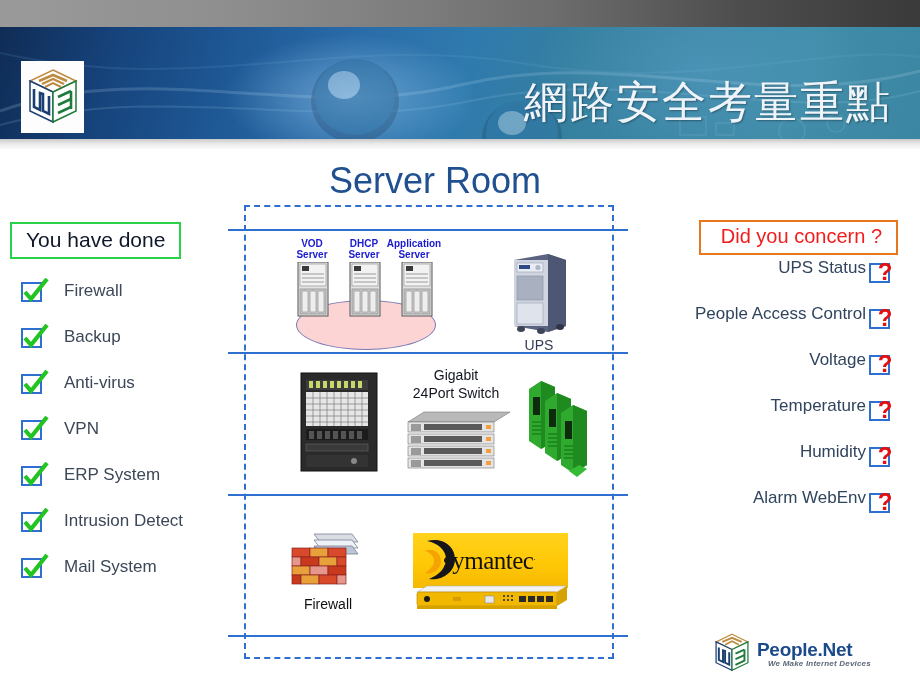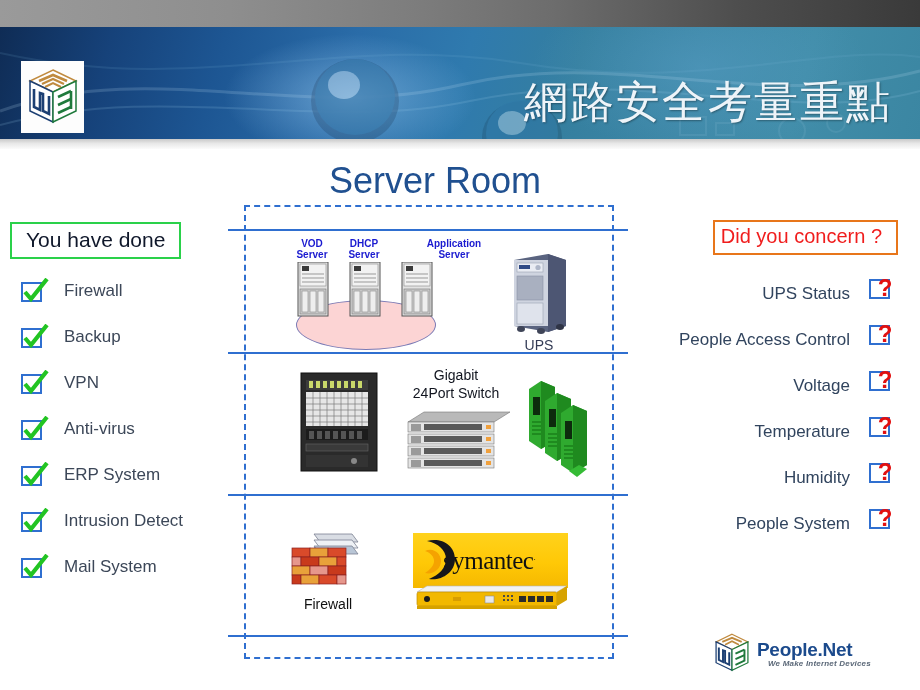--- a/index.html
+++ b/index.html
@@ -136,30 +136,29 @@
   .done-item {
     display: flex; align-items: center; height: 46px;
   }
   .done-item .lbl {
     font-size: 17px; color: #3c4758; margin-left: 14px;
   }
 
   
   .concern-box {
     position: absolute; right: 22px; top: 220px;
-    padding: 3px 14px 5px 6px;
+    padding: 3px 14px 5px 20px;
     border: 2px solid #e8761a;
     background: #fff;
     color: #f01d1d; font-size: 20px;
   }
   .concern-list { position: absolute; right: 22px; top: 258px; width: 330px; }
   .concern-item {
-    display: flex; align-items: flex-end; justify-content: flex-end;
+    display: flex; align-items: flex-start; justify-content: flex-end;
     height: 46px;
-    gap: 16px;
   }
   .concern-item .lbl {
     font-size: 17px; color: #31445e; margin-right: 2px;
   }
 
   
   .foot-logo {
     position: absolute; left: 714px; top: 632px;
     display: flex; align-items: center;
   }
@@ -228,21 +227,21 @@
     <div class="ellipse"></div>
 
     <div class="srv-lbl" style="left:-2px; top:0;">
       <div>VOD</div>
       <div>Server</div>
     </div>
     <div class="srv-lbl" style="left:50px; top:0;">
       <div>DHCP</div>
       <div>Server</div>
     </div>
-    <div class="srv-lbl" style="left:96px; top:0; width:64px;margin-left:40px;">
+    <div class="srv-lbl" style="left:96px; top:0; width:64px;">
       <div>Application</div>
       <div>Server</div>
     </div>
 
     <svg class="tower" style="left:10px; top:24px;" viewBox="0 0 34 56">
       <rect x="2" y="0" width="30" height="54" fill="#e3e3e3" stroke="#555" stroke-width="1"></rect>
       <rect x="4" y="2" width="26" height="22" fill="#f2f2f2" stroke="#888" stroke-width=".6"></rect>
       <rect x="6" y="4" width="7" height="5" fill="#3a3a3a"></rect>
       <path d="M6,12 h22 M6,16 h22 M6,20 h22" stroke="#999" stroke-width="1"></path>
       <rect x="4" y="27" width="26" height="25" fill="#ccc" stroke="#777" stroke-width=".6"></rect>
@@ -463,28 +462,28 @@
         <rect x="2" y="5" width="19" height="18" fill="#fff" stroke="#2f6fd0" stroke-width="2"></rect>
         <path d="M5,14 L11,21 L27,1" fill="none" stroke="#22c422" stroke-width="4.2"></path>
       </svg>
       <span class="lbl">Backup</span>
     </div>
     <div class="done-item">
       <svg width="30" height="26" viewBox="0 0 30 26">
         <rect x="2" y="5" width="19" height="18" fill="#fff" stroke="#2f6fd0" stroke-width="2"></rect>
         <path d="M5,14 L11,21 L27,1" fill="none" stroke="#22c422" stroke-width="4.2"></path>
       </svg>
+      <span class="lbl">Anti-virus</span>
+    </div>
+    <div class="done-item">
+      <svg width="30" height="26" viewBox="0 0 30 26">
+        <rect x="2" y="5" width="19" height="18" fill="#fff" stroke="#2f6fd0" stroke-width="2"></rect>
+        <path d="M5,14 L11,21 L27,1" fill="none" stroke="#22c422" stroke-width="4.2"></path>
+      </svg>
       <span class="lbl">VPN</span>
-    </div>
-    <div class="done-item">
-      <svg width="30" height="26" viewBox="0 0 30 26">
-        <rect x="2" y="5" width="19" height="18" fill="#fff" stroke="#2f6fd0" stroke-width="2"></rect>
-        <path d="M5,14 L11,21 L27,1" fill="none" stroke="#22c422" stroke-width="4.2"></path>
-      </svg>
-      <span class="lbl">Anti-virus</span>
     </div>
     <div class="done-item">
       <svg width="30" height="26" viewBox="0 0 30 26">
         <rect x="2" y="5" width="19" height="18" fill="#fff" stroke="#2f6fd0" stroke-width="2"></rect>
         <path d="M5,14 L11,21 L27,1" fill="none" stroke="#22c422" stroke-width="4.2"></path>
       </svg>
       <span class="lbl">ERP System</span>
     </div>
     <div class="done-item">
       <svg width="30" height="26" viewBox="0 0 30 26">
@@ -534,21 +533,21 @@
       </svg>
     </div>
     <div class="concern-item">
       <span class="lbl">Humidity</span>
       <svg width="30" height="30" viewBox="0 0 30 30">
         <rect x="2" y="6" width="19" height="18" fill="#fff" stroke="#2f6fd0" stroke-width="2"></rect>
         <text x="17" y="22" font-family="Liberation Sans, sans-serif" font-size="24" font-weight="bold" fill="#e21010" text-anchor="middle">?</text>
       </svg>
     </div>
     <div class="concern-item">
-      <span class="lbl">People System</span>
+      <span class="lbl">Alarm WebEnv</span>
       <svg width="30" height="30" viewBox="0 0 30 30">
         <rect x="2" y="6" width="19" height="18" fill="#fff" stroke="#2f6fd0" stroke-width="2"></rect>
         <text x="17" y="22" font-family="Liberation Sans, sans-serif" font-size="24" font-weight="bold" fill="#e21010" text-anchor="middle">?</text>
       </svg>
     </div>
   </div>
 
   <div class="foot-logo">
     <svg width="36" height="42" viewBox="0 0 52 60">
       <polygon points="26,3 49,14 26,25 3,14" fill="#fff" stroke="#c08a3e" stroke-width="1.8"></polygon>

